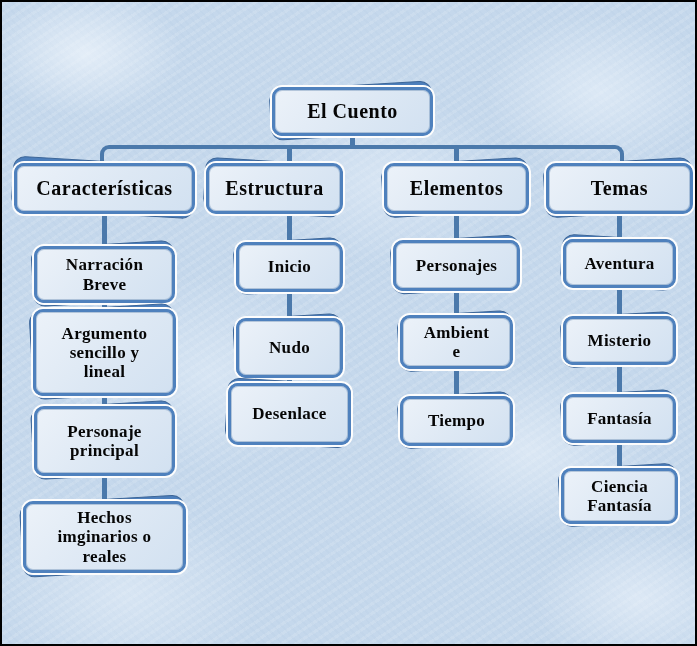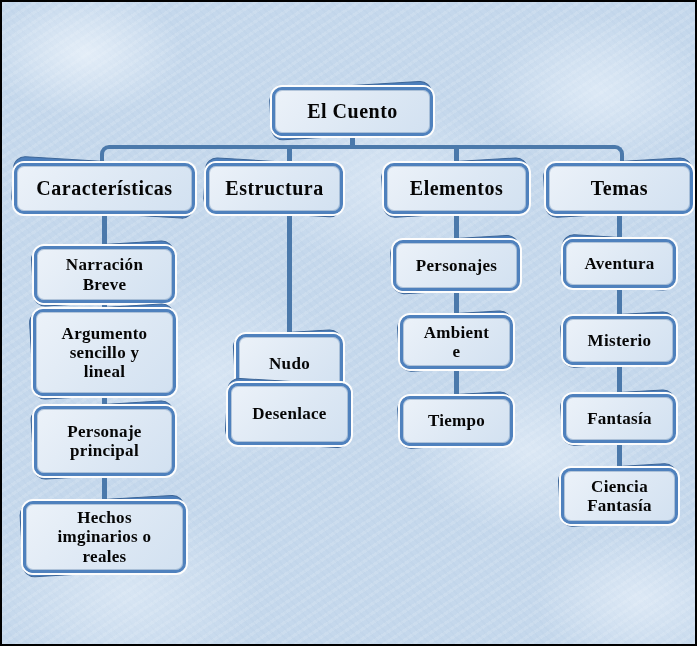--- a/index.html
+++ b/index.html
@@ -134,21 +134,27 @@
   </div>
   <div class="node leaf tilt-a" style="left:21px;top:499px;width:163px;height:72px">
     <div class="back"></div>
     <div class="front">
       <span class="label">Hechos
 imginarios o
 reales</span>
     </div>
   </div>
 
-  <div class="node leaf tilt-a" style="left:234px;top:332px;width:107px;height:60px">
+  <div class="node leaf tilt-a" style="left:234px;top:240px;width:107px;height:50px">
+    <div class="back"></div>
+    <div class="front">
+      <span class="label">Inicio</span>
+    </div>
+  </div>
+  <div class="node leaf tilt-a" style="left:234px;top:316px;width:107px;height:60px">
     <div class="back"></div>
     <div class="front">
       <span class="label">Nudo</span>
     </div>
   </div>
   <div class="node leaf tilt-b" style="left:226px;top:381px;width:123px;height:62px">
     <div class="back"></div>
     <div class="front">
       <span class="label">Desenlace</span>
     </div>

